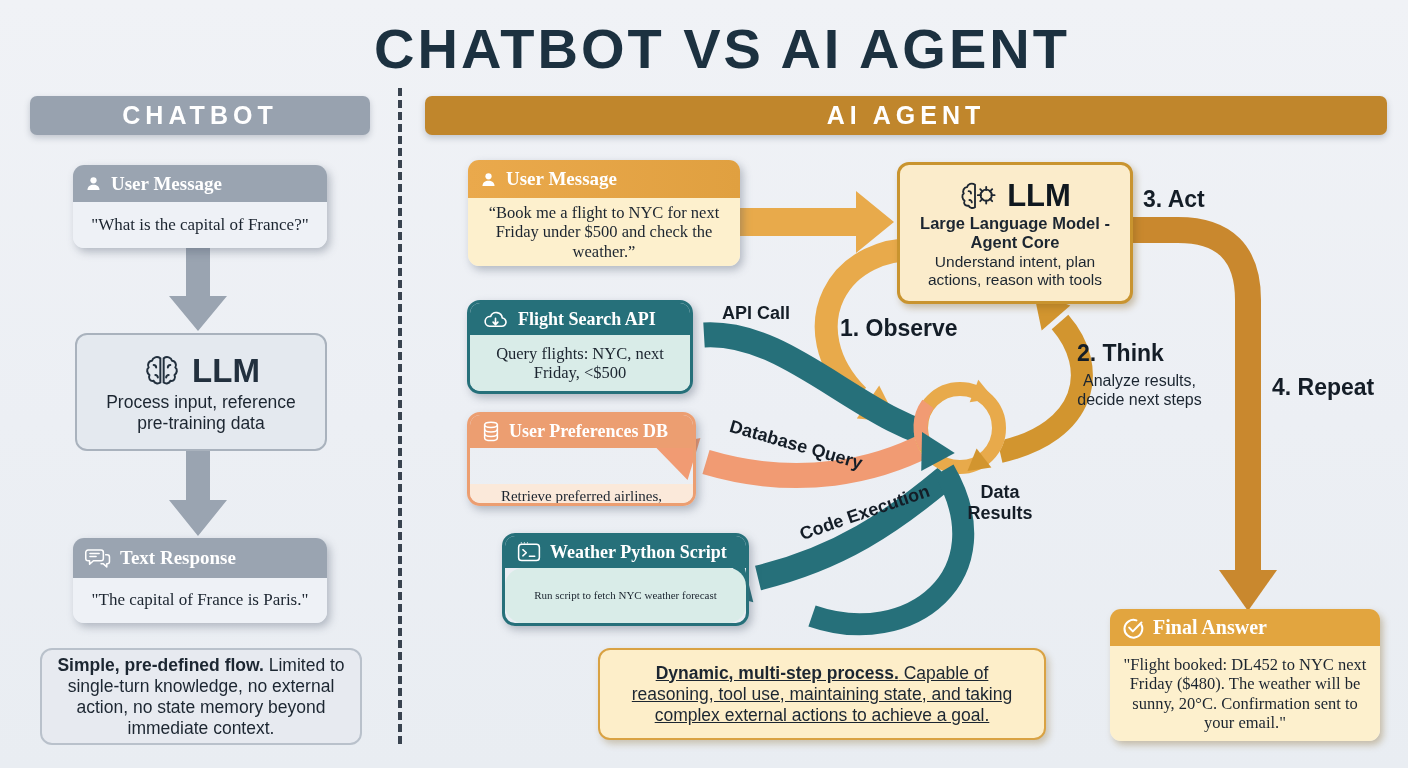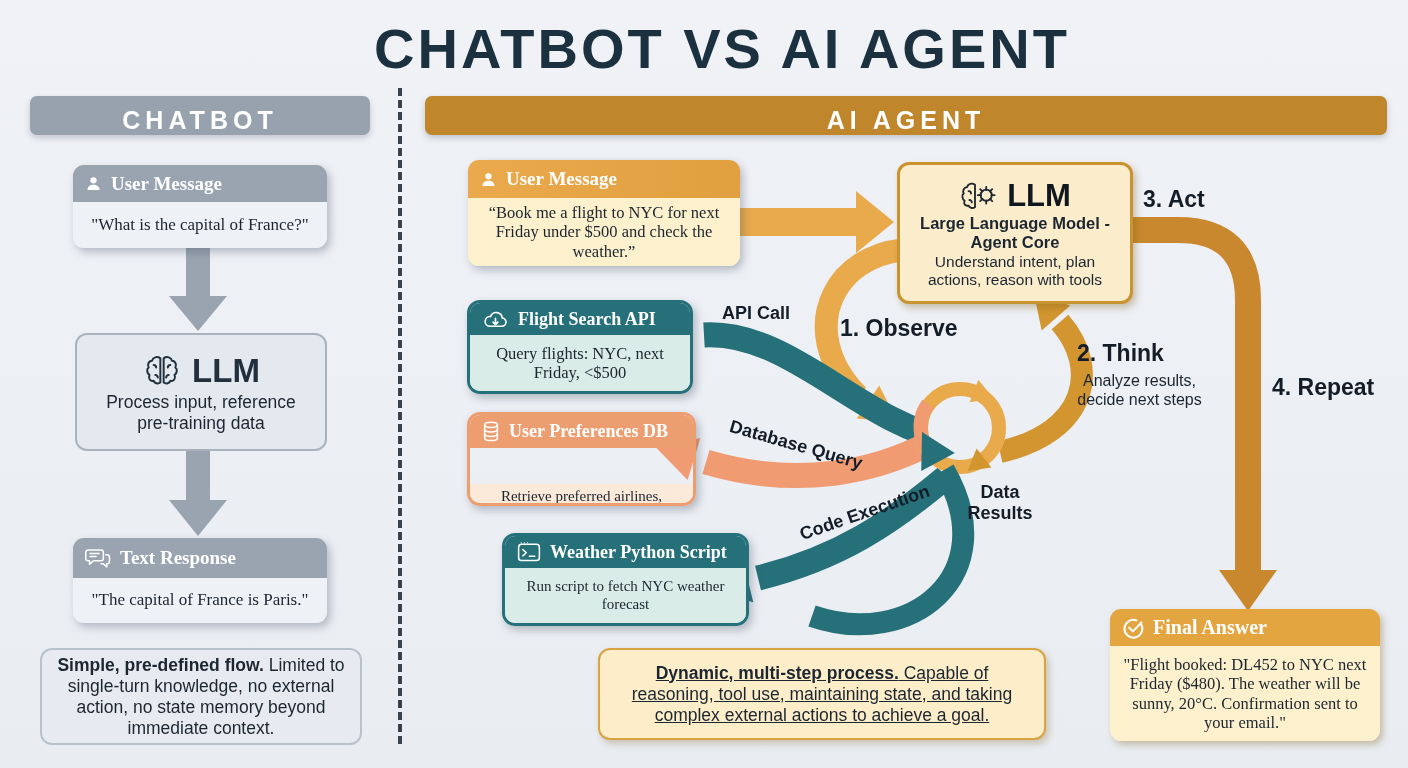--- a/index.html
+++ b/index.html
@@ -5,21 +5,21 @@
   html,body{margin:0;padding:0;background:#dfe3e9;}
   #canvas{
     position:relative;width:1408px;height:768px;overflow:hidden;
     background:linear-gradient(180deg,#f0f2f6 0%,#eceff4 55%,#e9edf2 100%);
     font-family:"Liberation Sans","DejaVu Sans",sans-serif;color:#1c2631;
   }
   .abs{position:absolute;}
   #title{left:0;right:0;top:16px;text-align:center;font-size:56px;font-weight:800;
     letter-spacing:3px;color:#1c3140;z-index:4;padding-left:36px;}
   #divider{left:398px;top:88px;height:656px;width:0;border-left:4px dashed #39434f;z-index:1;}
-  .col-header{height:39px;border-radius:7px;display:flex;align-items:flex-end;justify-content:center;
+  .col-header{height:39px;border-radius:7px;display:flex;align-items:center;justify-content:center;
     color:#fff;font-size:25px;font-weight:800;letter-spacing:5px;z-index:3;
     box-shadow:0 3px 6px rgba(60,70,90,.25);}
   .box{z-index:3;border-radius:11px;display:flex;flex-direction:column;overflow:hidden;
     box-shadow:3px 4px 8px rgba(70,80,100,.35);font-family:Liberation Serif, serif;}
   .box-header{display:flex;align-items:center;gap:9px;padding:0 12px;color:#fff;
     font-weight:700;flex:0 0 auto;}
   .box-body{flex:1;display:flex;align-items:center;justify-content:center;text-align:center;
     padding:4px 8px;line-height:1.18;color:#1b242f;}
   .plain{z-index:3;border-radius:12px;display:flex;align-items:center;justify-content:center;
     text-align:center;line-height:1.2;}
@@ -173,21 +173,21 @@
     <div class="box-header" style="background:#26707a;height:32px;font-size:18px;">
       <svg class="icon" width="24" height="20" viewBox="0 0 30 26" fill="none" stroke="#fff" stroke-width="2" stroke-linecap="round" stroke-linejoin="round">
         <rect x="1.5" y="3" width="27" height="21" rx="4"></rect>
         <circle cx="5" cy="1" r="0.8" fill="#fff" stroke="none"></circle>
           <circle cx="9" cy="1" r="0.8" fill="#fff" stroke="none"></circle>
           <circle cx="13" cy="1" r="0.8" fill="#fff" stroke="none"></circle>
         <path d="M7 10l4.5 4L7 18M15.5 18.5h7"></path>
       </svg>
       <span>Weather Python Script</span>
     </div>
-    <div class="box-body" style="background:#d9ece8;font-size:15px;">Run script to fetch NYC weather forecast</div>
+    <div class="box-body" style="background:#d9ece8;font-size:11px;border-radius:18px;">Run script to fetch NYC weather forecast</div>
   </div>
 
   <div class="abs box" style="left:1110px;top:609px;width:270px;height:132px;box-shadow:3px 4px 7px rgba(130,95,30,.35);">
     <div class="box-header" style="background:#e2a53f;height:37px;font-size:20px;">
       <svg class="icon" width="22" height="22" viewBox="0 0 26 26" fill="none" stroke="#fff" stroke-width="2.4" stroke-linecap="round" stroke-linejoin="round">
         <path d="M23 9.5A10.5 10.5 0 1 1 17 4"></path>
         <path d="M8.5 12.5l4.3 4.5L23 6.5"></path>
       </svg>
       <span>Final Answer</span>
     </div>

